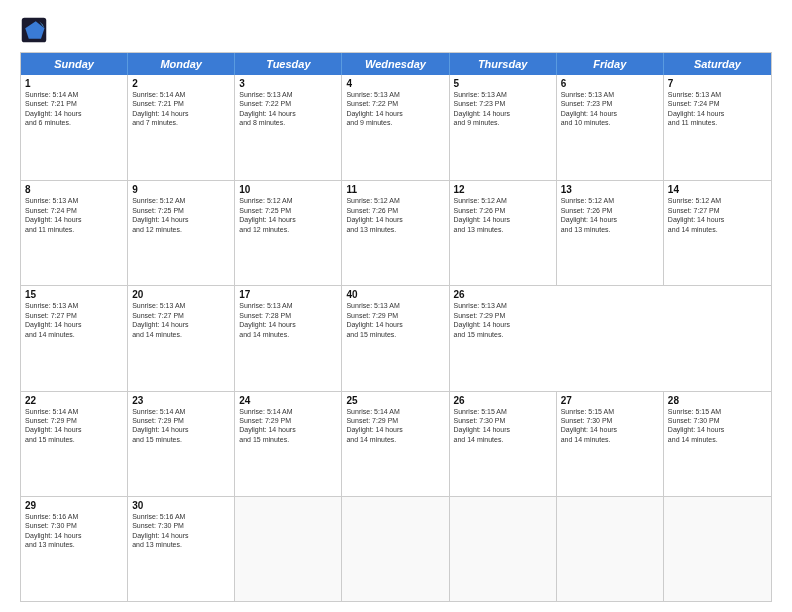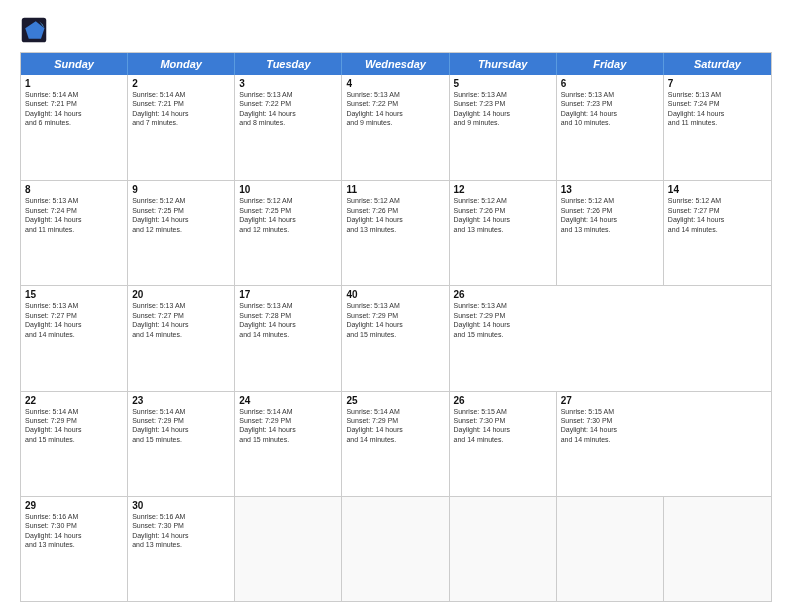--- a/index.html
+++ b/index.html
@@ -240,20 +240,24 @@
             <div class="cell-info">Sunrise: 5:14 AM<br>Sunset: 7:29 PM<br>Daylight: 14 hours<br>and 14 minutes.</div>
           </div>
           <div class="cal-cell">
             <div class="cell-day">26</div>
             <div class="cell-info">Sunrise: 5:15 AM<br>Sunset: 7:30 PM<br>Daylight: 14 hours<br>and 14 minutes.</div>
           </div>
           <div class="cal-cell">
             <div class="cell-day">27</div>
             <div class="cell-info">Sunrise: 5:15 AM<br>Sunset: 7:30 PM<br>Daylight: 14 hours<br>and 14 minutes.</div>
           </div>
+          <div class="cal-cell">
+            <div class="cell-day">28</div>
+            <div class="cell-info">Sunrise: 5:15 AM<br>Sunset: 7:30 PM<br>Daylight: 14 hours<br>and 14 minutes.</div>
+          </div>
         </div>
         <div class="cal-row">
           <div class="cal-cell">
             <div class="cell-day">29</div>
             <div class="cell-info">Sunrise: 5:16 AM<br>Sunset: 7:30 PM<br>Daylight: 14 hours<br>and 13 minutes.</div>
           </div>
           <div class="cal-cell">
             <div class="cell-day">30</div>
             <div class="cell-info">Sunrise: 5:16 AM<br>Sunset: 7:30 PM<br>Daylight: 14 hours<br>and 13 minutes.</div>
           </div>

